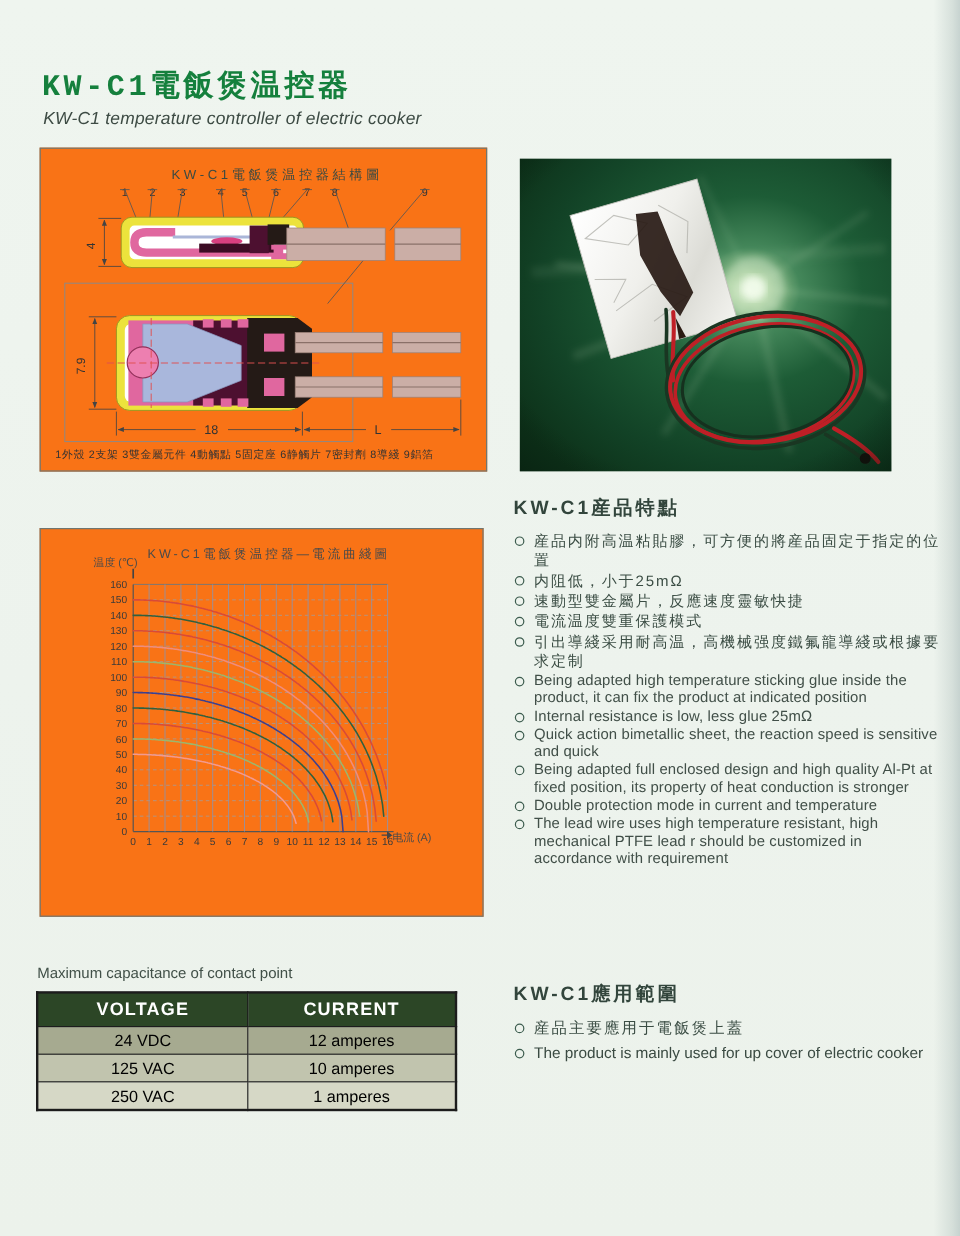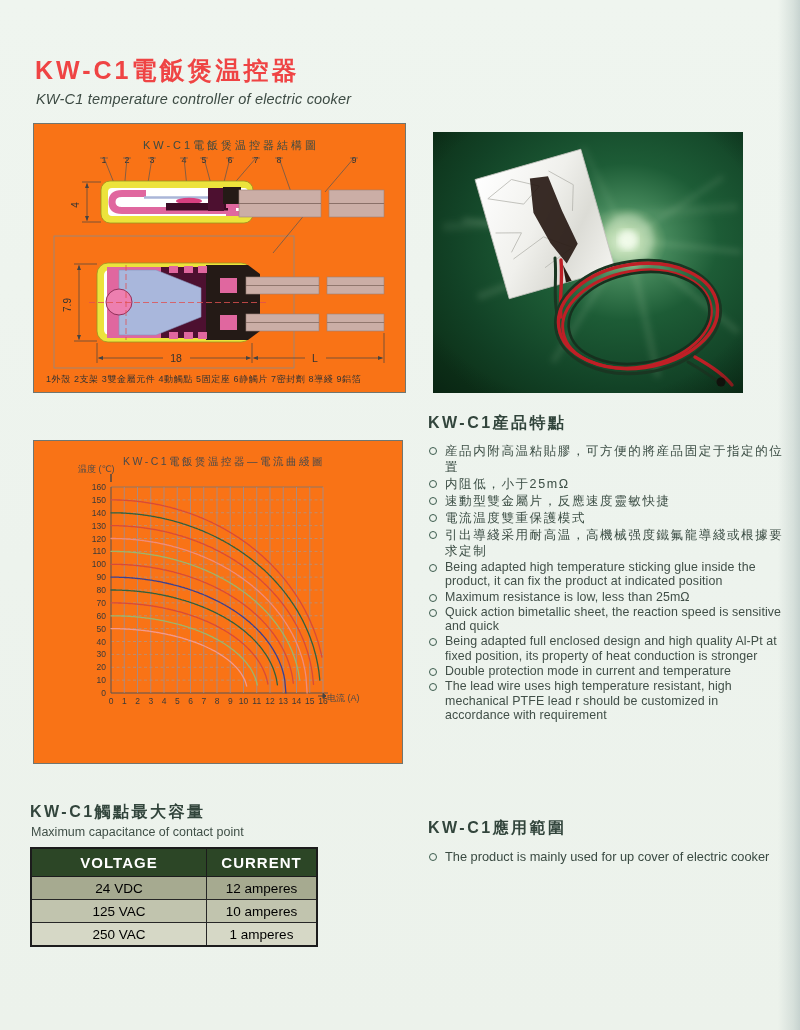--- a/index.html
+++ b/index.html
@@ -5,38 +5,38 @@
   html,body{margin:0;padding:0;}
   body{
     width:800px;height:1030px;position:relative;overflow:hidden;
     background:linear-gradient(180deg,#eff5ef 0%,#edf3ed 55%,#ecf2eb 100%);
     font-family:"Liberation Sans","DejaVu Sans",sans-serif;
     color:#3a4a42;
   }
   .gutter{position:absolute;right:0;top:0;width:22px;height:1030px;
     background:linear-gradient(90deg,rgba(200,212,206,0) 0%,rgba(195,208,204,.55) 70%,rgba(186,200,198,.75) 100%);}
   .header{position:absolute;left:35px;top:54px;}
-  .title{font-size:25px;font-weight:bold;letter-spacing:3px;color:#ef4444;margin:0;}
+  .title{font-size:25px;font-weight:bold;letter-spacing:3px;color:#15803d;margin:0;font-family:Liberation Mono, monospace;}
   .subtitle{font-size:14.5px;color:#3d4b44;margin:4px 0 0 1px;letter-spacing:.2px;font-style:italic;}
   .panel{position:absolute;background:#f97316;border:1px solid #707670;box-sizing:border-box;}
   #diagram-panel{left:33px;top:123px;width:373px;height:270px;}
   #chart-panel{left:33px;top:440px;width:370px;height:324px;}
   #photo{position:absolute;left:433px;top:132px;width:310px;height:261px;}
   .section{position:absolute;}
   #features{left:428px;top:413px;width:356px;}
   .sec-head{font-size:16px;font-weight:bold;letter-spacing:2.5px;color:#32453c;margin:0 0 9px 0;}
   ul.feat{list-style:none;margin:0;padding:0;}
   ul.feat li{display:flex;align-items:flex-start;margin:0 0 1px 0;}
   .ring{flex:0 0 auto;width:6px;height:6px;border:1.6px solid #3c5c4e;border-radius:50%;margin:4px 8px 0 1px;}
   .cn li span.t{font-size:12.5px;line-height:16px;letter-spacing:1.6px;color:#3b4d44;}
   .en{margin-top:17px;}
   .en li span.t{font-size:12.4px;line-height:14.3px;letter-spacing:.1px;color:#414f48;}
   #capacity{left:30px;top:802px;width:360px;}
   .cap-sub{font-size:12.5px;color:#415048;margin:2px 0 8px 1px;}
-  table.cap{border-collapse:collapse;width:288px;border:2px solid #1c1c1c;}
+  table.cap{border-collapse:collapse;width:351px;border:2px solid #1c1c1c;}
   table.cap th{background:#2c4626;color:#fff;font-size:15px;letter-spacing:1px;height:25px;border:1px solid #1c1c1c;}
   table.cap td{text-align:center;font-size:13.5px;color:#000000;height:20px;border:1px solid #262626;}
   tr.r0 td{background:#a6aa90;}
   tr.r1 td{background:#c1c4ae;}
   tr.r2 td{background:#d6d8c6;}
   #application{left:428px;top:818px;width:360px;}
   #application .sec-head{margin-bottom:10px;}
   #application li span.t{font-size:12.8px;line-height:16px;}
   #application li.cn-line span.t{letter-spacing:1.8px;color:#3b4d44;}
   #application li{margin-bottom:5px;}
@@ -266,21 +266,21 @@
         <span class="t">引出導綫采用耐高温，高機械强度鐵氟龍導綫或根據要求定制</span>
       </li>
   </ul>
   <ul class="feat en">
     <li>
         <span class="ring"></span>
         <span class="t">Being adapted high temperature sticking glue inside the product, it can fix the product at indicated position</span>
       </li>
     <li>
         <span class="ring"></span>
-        <span class="t">Maximum resistance is low, less than 25mΩ</span>
+        <span class="t">Internal resistance is low, less glue 25mΩ</span>
       </li>
     <li>
         <span class="ring"></span>
         <span class="t">Quick action bimetallic sheet, the reaction speed is sensitive and quick</span>
       </li>
     <li>
         <span class="ring"></span>
         <span class="t">Being adapted full enclosed design and high quality Al-Pt at fixed position, its property of heat conduction is stronger</span>
       </li>
     <li>
@@ -379,21 +379,20 @@
         <polyline points="77.0,161.9 78.1,161.9 79.1,161.9 80.2,161.9 81.2,161.9 82.3,161.9 83.4,161.9 84.4,162.0 85.5,162.0 86.5,162.0 87.6,162.1 88.7,162.1 89.7,162.2 90.8,162.2 91.8,162.3 92.9,162.3 94.0,162.4 95.0,162.5 96.1,162.5 97.1,162.6 98.2,162.7 99.3,162.8 100.3,162.9 101.4,163.0 102.4,163.1 103.5,163.2 104.6,163.3 105.6,163.4 106.7,163.5 107.7,163.6 108.8,163.7 109.9,163.9 110.9,164.0 112.0,164.1 113.0,164.3 114.1,164.4 115.2,164.6 116.2,164.7 117.3,164.9 118.3,165.0 119.4,165.2 120.5,165.4 121.5,165.5 122.6,165.7 123.6,165.9 124.7,166.1 125.8,166.3 126.8,166.5 127.9,166.7 128.9,166.9 130.0,167.1 131.1,167.3 132.1,167.6 133.2,167.8 134.2,168.0 135.3,168.3 136.4,168.5 137.4,168.8 138.5,169.0 139.5,169.3 140.6,169.5 141.7,169.8 142.7,170.1 143.8,170.4 144.8,170.6 145.9,170.9 147.0,171.2 148.0,171.5 149.1,171.8 150.1,172.2 151.2,172.5 152.3,172.8 153.3,173.1 154.4,173.5 155.4,173.8 156.5,174.2 157.6,174.5 158.6,174.9 159.7,175.3 160.7,175.6 161.8,176.0 162.9,176.4 163.9,176.8 165.0,177.2 166.0,177.6 167.1,178.0 168.2,178.5 169.2,178.9 170.3,179.3 171.3,179.8 172.4,180.2 173.5,180.7 174.5,181.2 175.6,181.7 176.6,182.2 177.7,182.6 178.8,183.2 179.8,183.7 180.9,184.2 181.9,184.7 183.0,185.3 184.1,185.8 185.1,186.4 186.2,187.0 187.2,187.6 188.3,188.2 189.4,188.8 190.4,189.4 191.5,190.0 192.5,190.7 193.6,191.3 194.7,192.0 195.7,192.7 196.8,193.4 197.8,194.1 198.9,194.8 200.0,195.6 201.0,196.3 202.1,197.1 203.1,197.9 204.2,198.7 205.3,199.6 206.3,200.4 207.4,201.3 208.4,202.2 209.5,203.1 210.6,204.1 211.6,205.1 212.7,206.1 213.7,207.1 214.8,208.2 215.9,209.3 216.9,210.5 218.0,211.6 219.0,212.9 220.1,214.2 221.2,215.5 222.2,216.9 223.3,218.4 224.3,219.9 225.4,221.5 226.5,223.3 227.5,225.2 228.6,227.2 229.6,229.4 230.7,231.9 231.8,234.8 232.8,238.2 233.9,243.0" fill="none" stroke="#d84a38" stroke-width="1.3" stroke-linecap="round"></polyline>
         <polyline points="77.0,174.8 78.1,174.8 79.1,174.8 80.2,174.8 81.2,174.8 82.3,174.8 83.4,174.8 84.4,174.8 85.5,174.9 86.5,174.9 87.6,175.0 88.7,175.0 89.7,175.0 90.8,175.1 91.8,175.1 92.9,175.2 94.0,175.3 95.0,175.3 96.1,175.4 97.1,175.5 98.2,175.6 99.3,175.6 100.3,175.7 101.4,175.8 102.4,175.9 103.5,176.0 104.6,176.1 105.6,176.2 106.7,176.3 107.7,176.5 108.8,176.6 109.9,176.7 110.9,176.8 112.0,177.0 113.0,177.1 114.1,177.2 115.2,177.4 116.2,177.5 117.3,177.7 118.3,177.9 119.4,178.0 120.5,178.2 121.5,178.4 122.6,178.6 123.6,178.7 124.7,178.9 125.8,179.1 126.8,179.3 127.9,179.5 128.9,179.7 130.0,179.9 131.1,180.2 132.1,180.4 133.2,180.6 134.2,180.8 135.3,181.1 136.4,181.3 137.4,181.6 138.5,181.8 139.5,182.1 140.6,182.3 141.7,182.6 142.7,182.9 143.8,183.2 144.8,183.5 145.9,183.8 147.0,184.0 148.0,184.4 149.1,184.7 150.1,185.0 151.2,185.3 152.3,185.6 153.3,186.0 154.4,186.3 155.4,186.7 156.5,187.0 157.6,187.4 158.6,187.7 159.7,188.1 160.7,188.5 161.8,188.9 162.9,189.3 163.9,189.7 165.0,190.1 166.0,190.5 167.1,190.9 168.2,191.4 169.2,191.8 170.3,192.3 171.3,192.7 172.4,193.2 173.5,193.7 174.5,194.2 175.6,194.7 176.6,195.2 177.7,195.7 178.8,196.2 179.8,196.8 180.9,197.3 181.9,197.9 183.0,198.4 184.1,199.0 185.1,199.6 186.2,200.2 187.2,200.9 188.3,201.5 189.4,202.2 190.4,202.8 191.5,203.5 192.5,204.2 193.6,204.9 194.7,205.7 195.7,206.4 196.8,207.2 197.8,208.0 198.9,208.8 200.0,209.6 201.0,210.5 202.1,211.4 203.1,212.3 204.2,213.2 205.3,214.2 206.3,215.2 207.4,216.3 208.4,217.3 209.5,218.5 210.6,219.7 211.6,220.9 212.7,222.2 213.7,223.6 214.8,225.0 215.9,226.5 216.9,228.2 218.0,230.0 219.0,232.0 220.1,234.2 221.2,236.7 222.2,239.8 223.3,244.0" fill="none" stroke="#9cb66c" stroke-width="1.3" stroke-linecap="round"></polyline>
         <polyline points="77.0,187.6 78.1,187.6 79.1,187.6 80.2,187.6 81.2,187.7 82.3,187.7 83.4,187.7 84.4,187.7 85.5,187.7 86.5,187.8 87.6,187.8 88.7,187.9 89.7,187.9 90.8,188.0 91.8,188.0 92.9,188.1 94.0,188.1 95.0,188.2 96.1,188.3 97.1,188.3 98.2,188.4 99.3,188.5 100.3,188.6 101.4,188.7 102.4,188.8 103.5,188.9 104.6,189.0 105.6,189.1 106.7,189.2 107.7,189.3 108.8,189.4 109.9,189.5 110.9,189.6 112.0,189.8 113.0,189.9 114.1,190.0 115.2,190.2 116.2,190.3 117.3,190.5 118.3,190.6 119.4,190.8 120.5,191.0 121.5,191.1 122.6,191.3 123.6,191.5 124.7,191.7 125.8,191.9 126.8,192.1 127.9,192.3 128.9,192.5 130.0,192.7 131.1,192.9 132.1,193.1 133.2,193.3 134.2,193.6 135.3,193.8 136.4,194.0 137.4,194.3 138.5,194.5 139.5,194.8 140.6,195.0 141.7,195.3 142.7,195.6 143.8,195.9 144.8,196.1 145.9,196.4 147.0,196.7 148.0,197.0 149.1,197.3 150.1,197.7 151.2,198.0 152.3,198.3 153.3,198.6 154.4,199.0 155.4,199.3 156.5,199.7 157.6,200.0 158.6,200.4 159.7,200.8 160.7,201.2 161.8,201.6 162.9,202.0 163.9,202.4 165.0,202.8 166.0,203.2 167.1,203.6 168.2,204.1 169.2,204.5 170.3,205.0 171.3,205.5 172.4,206.0 173.5,206.5 174.5,207.0 175.6,207.5 176.6,208.0 177.7,208.6 178.8,209.1 179.8,209.7 180.9,210.2 181.9,210.8 183.0,211.5 184.1,212.1 185.1,212.7 186.2,213.4 187.2,214.1 188.3,214.7 189.4,215.5 190.4,216.2 191.5,217.0 192.5,217.7 193.6,218.5 194.7,219.4 195.7,220.2 196.8,221.1 197.8,222.1 198.9,223.1 200.0,224.1 201.0,225.1 202.1,226.2 203.1,227.4 204.2,228.7 205.3,230.0 206.3,231.4 207.4,233.0 208.4,234.7 209.5,236.6 210.6,238.8 211.6,241.4 212.7,245.1" fill="none" stroke="#f29a90" stroke-width="1.3" stroke-linecap="round"></polyline>
       </g>
   <text x="293" y="260" font-size="9" fill="#4a4a4a">电流 (A)</text>
   <path d="M284,255 h8 l-3,-2.5 v5 l3,-2.5" fill="#444" stroke="#444" stroke-width="1"></path>
 </svg>
 </div>
 
 <div class="section" id="capacity">
-  <h2 class="sec-head" style="margin-bottom:0;">KW-C1觸點最大容量</h2>
   <div class="cap-sub">Maximum capacitance of contact point</div>
   <table class="cap">
     <thead>
       <tr>
         <th style="width:172px">VOLTAGE</th>
         <th>CURRENT</th>
       </tr>
     </thead>
     <tbody>
       <tr class="r0">
@@ -408,18 +407,22 @@
         <td>250 VAC</td>
         <td>1 amperes</td>
       </tr>
     </tbody>
   </table>
 </div>
 
 <div class="section" id="application">
   <h2 class="sec-head">KW-C1應用範圍</h2>
   <ul class="feat">
+    <li class="cn-line">
+        <span class="ring"></span>
+        <span class="t">産品主要應用于電飯煲上蓋</span>
+      </li>
     <li>
         <span class="ring"></span>
         <span class="t">The product is mainly used for up cover of electric cooker</span>
       </li>
   </ul>
 </div>
 
 </body></html>

